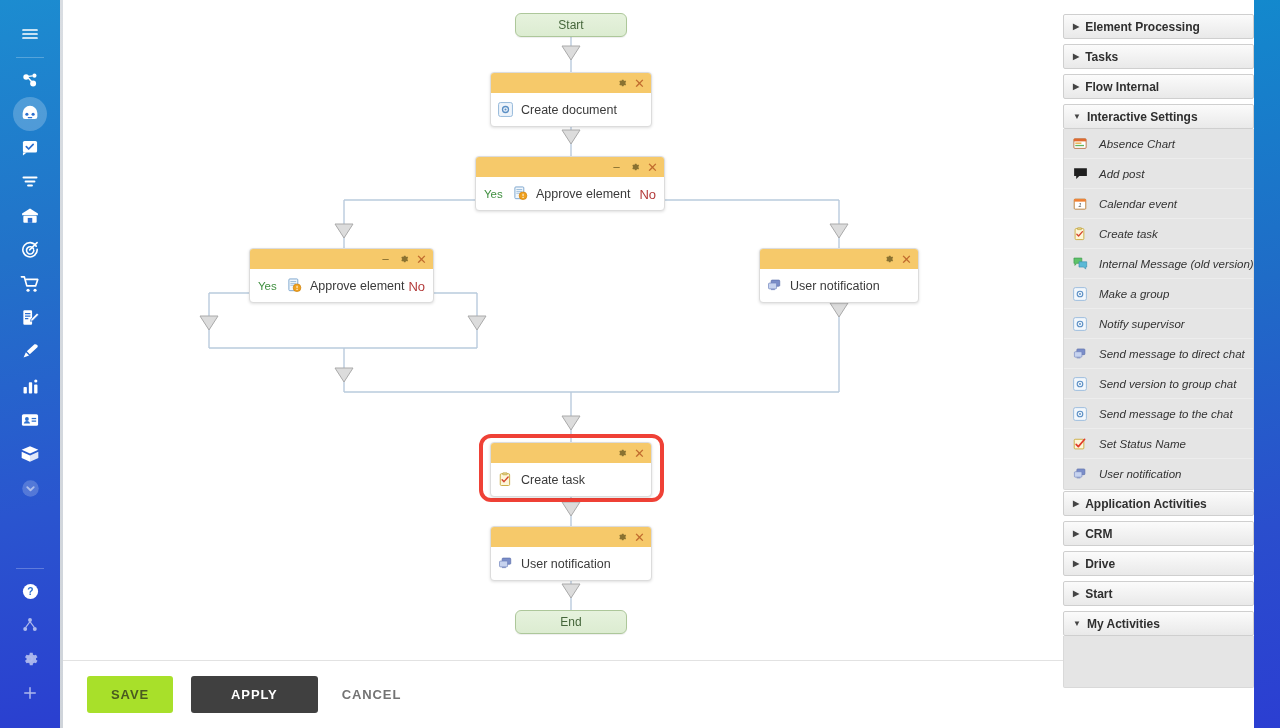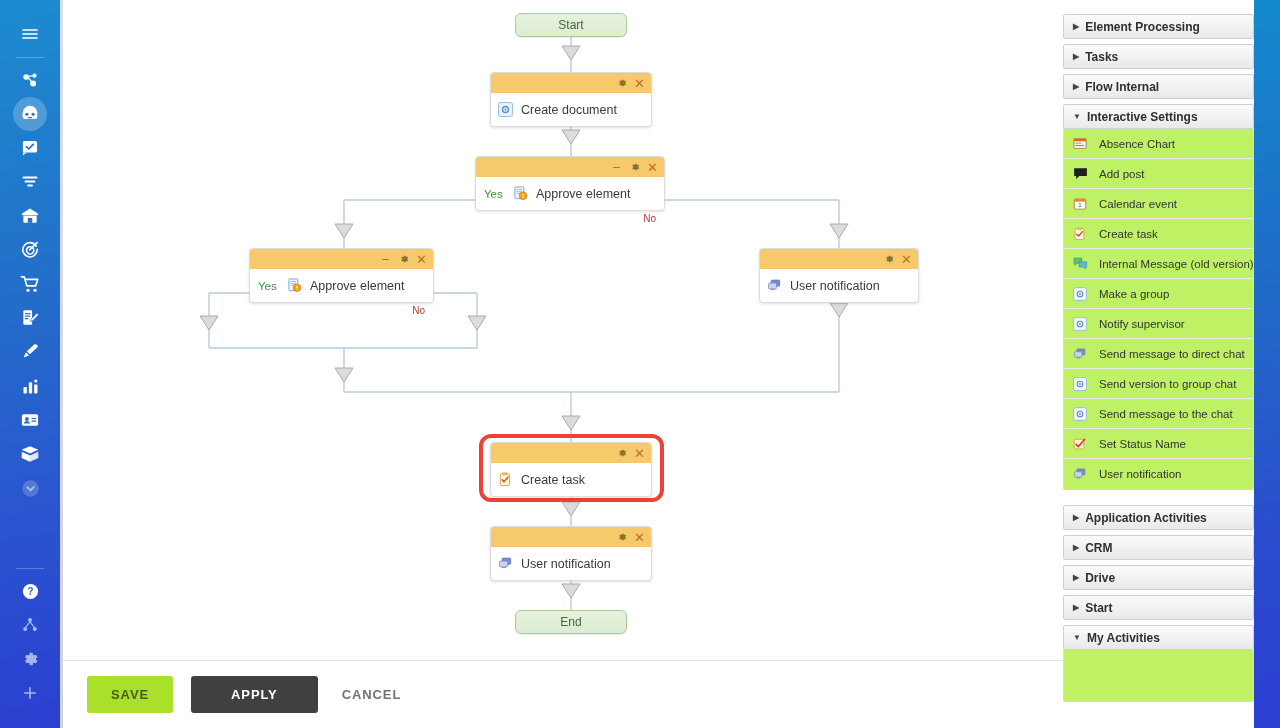--- a/index.html
+++ b/index.html
@@ -79,21 +79,21 @@
     position: absolute; left: 6px; top: 50%; transform: translateY(-50%);
     width: 16px; height: 16px; display:flex; align-items:center; justify-content:center;
   }
   .node-title { margin-left: 30px; }
   .branch-yes {
     position: absolute; left: 8px; top: 50%; transform: translateY(-50%);
     font-size: 11.5px; color: #3f8f3f;
   }
   .branch-no {
     position: absolute; right: 8px; top: 50%; transform: translateY(-50%);
-    font-size: 10px; color: #b33a3a; margin-top: 24px;
+    font-size: 13px; color: #b33a3a;
   }
   .node-branch .node-icon { left: 36px; }
   .node-branch .node-title { margin-left: 60px; }
   .selection-ring {
     position: absolute; border: 4px solid #ef4136; border-radius: 12px;
     pointer-events: none;
   }
 
   
   .right-panel {
@@ -107,21 +107,21 @@
   .acc-head {
     height: 25px; margin-bottom: 5px;
     background: linear-gradient(180deg,#fbfbfb,#e9e9e9);
     border: 1px solid #cfcfcf; border-radius: 2px;
     display: flex; align-items: center; padding-left: 9px;
     font-size: 12px; font-weight: bold; color: #2f2f2f; cursor: pointer;
   }
   .acc-caret { font-size: 8px; margin-right: 6px; color: #444; line-height:1; }
   .acc-body {
     border: 1px solid #d9d9d9; border-top: none; border-radius: 0 0 2px 2px;
-    background: #bef264; margin-top: -5px; margin-bottom: 15px;
+    background: #e5e5e5; margin-top: -5px; margin-bottom: 1px; font-style: italic;
   }
   .acc-body.empty { height: 52px; }
   .act-item {
     height: 30px; display: flex; align-items: center;
     border-bottom: 1px solid #ededed; cursor: pointer;
     padding-left: 8px;
   }
   .act-item:last-child { border-bottom: none; }
   .act-icon { width: 16px; height: 16px; flex: 0 0 16px; display:flex; align-items:center; justify-content:center; }
   .act-label { margin-left: 11px; font-size: 11.5px; color: #333; white-space: nowrap; }

